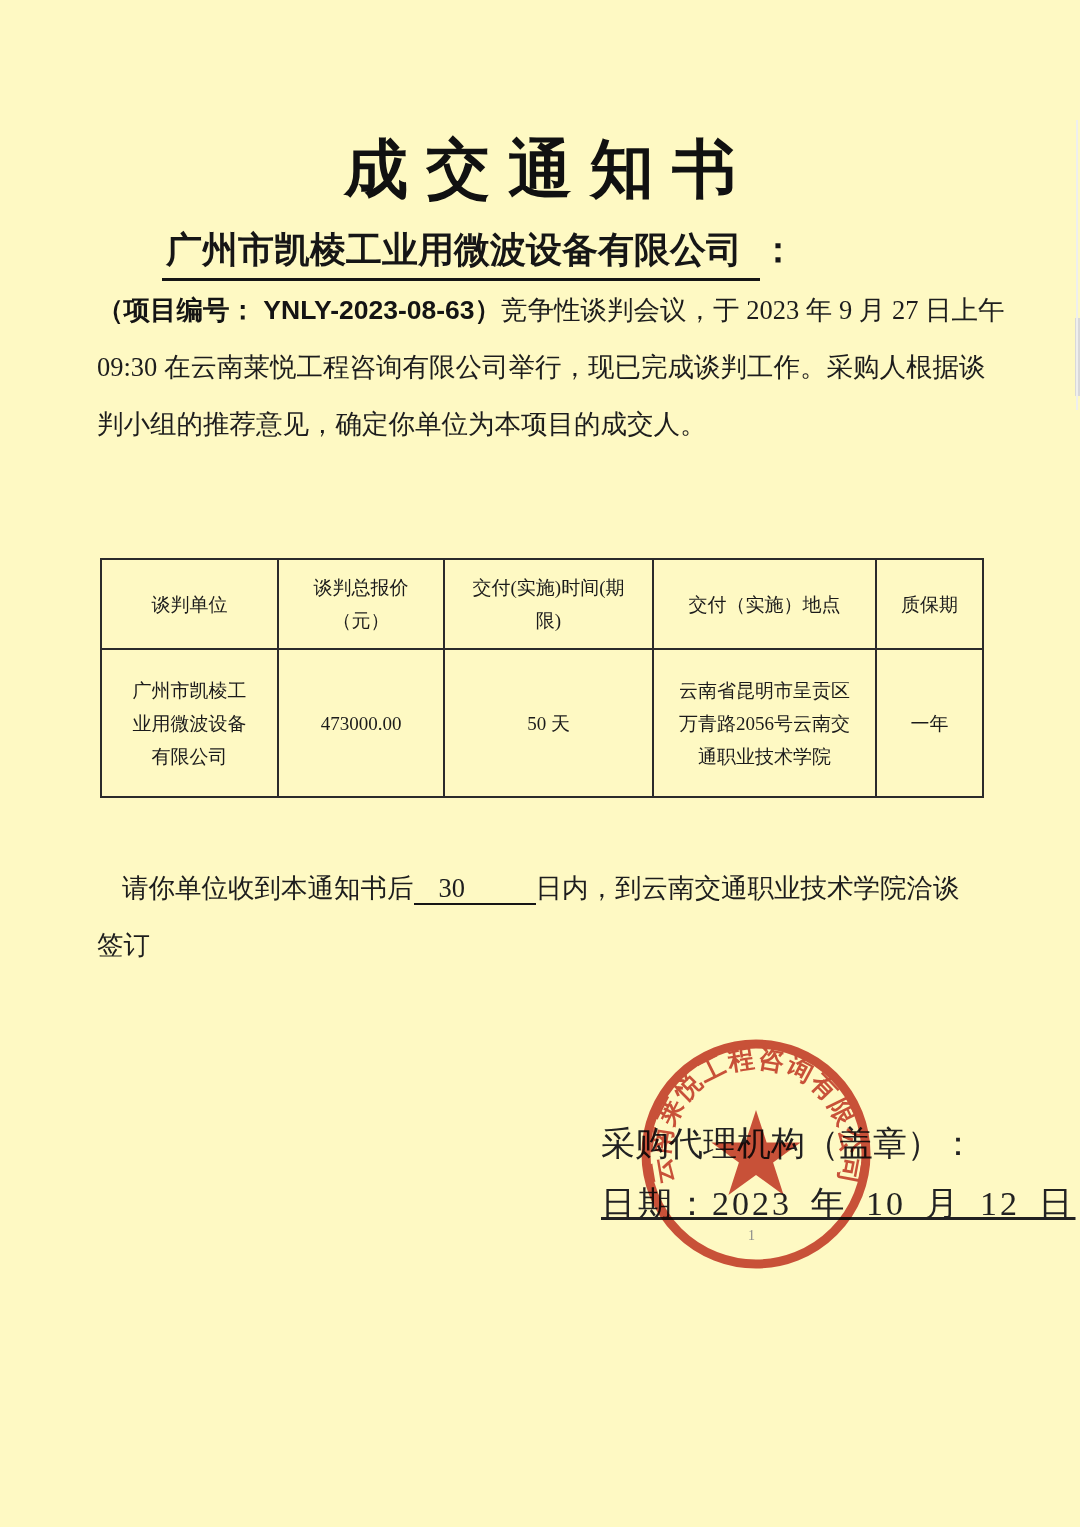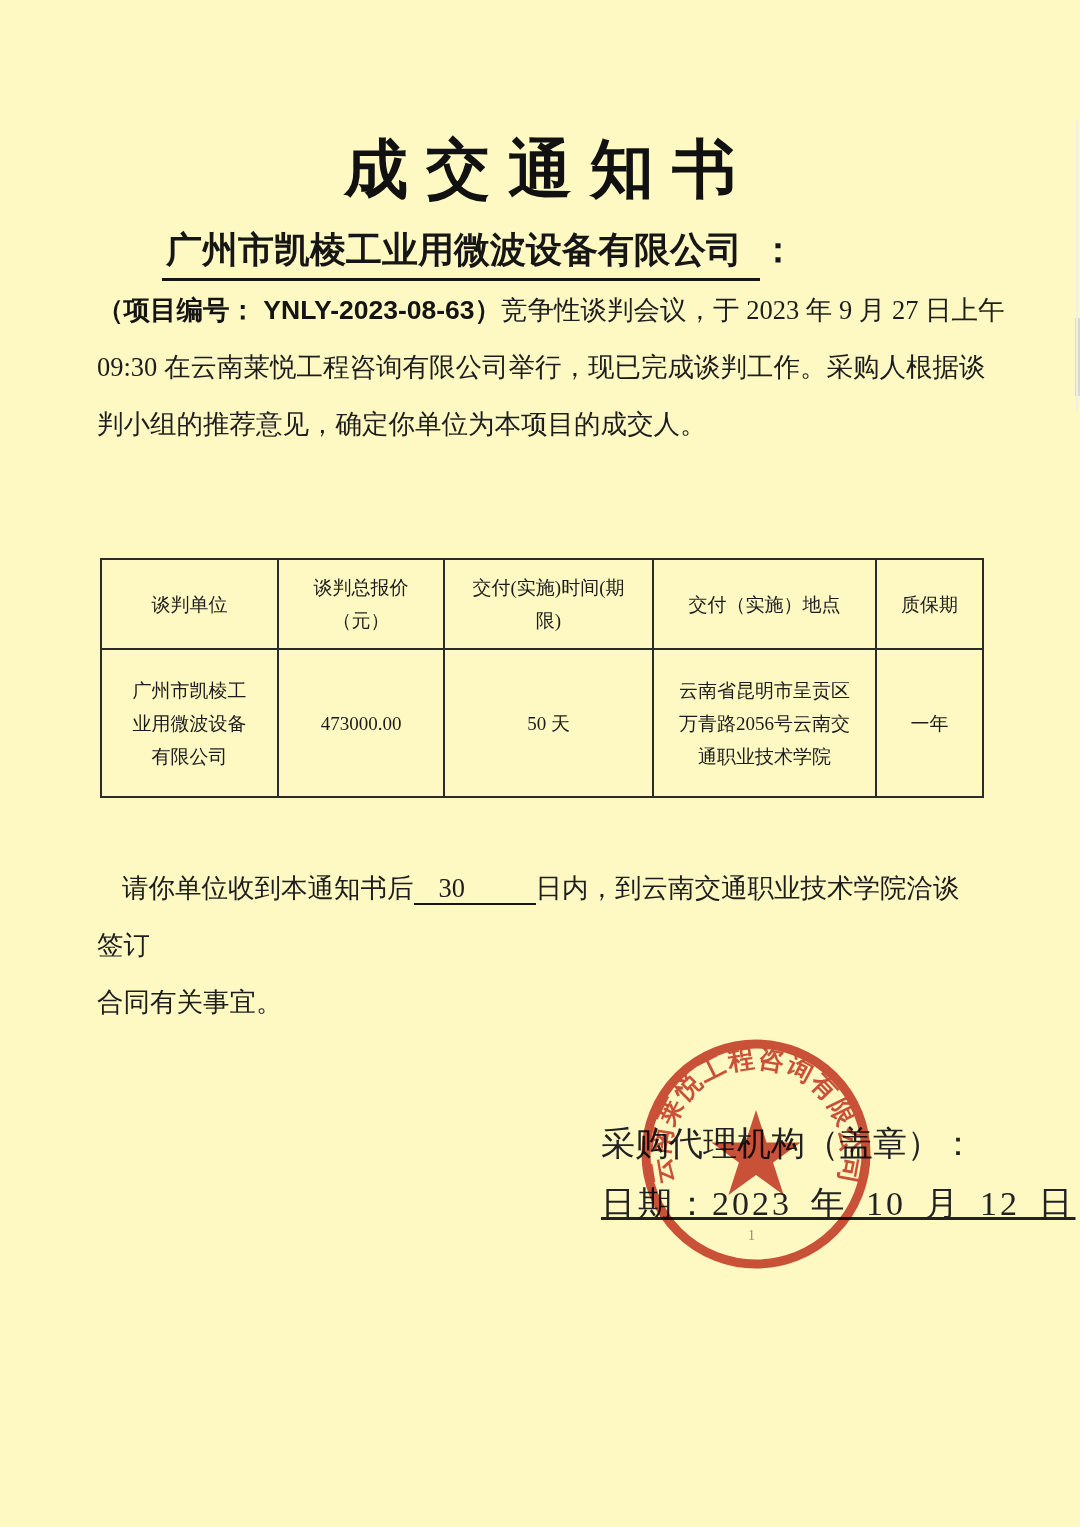--- a/index.html
+++ b/index.html
@@ -138,21 +138,20 @@
 通职业技术学院</td>
         <td>一年</td>
       </tr>
     </tbody>
   </table>
 
   <div class="closing">
     <div class="indent">
       <span>请你单位收到本通知书后</span><span class="days-underline">30</span><span>日内，到云南交通职业技术学院洽谈签订</span>
     </div>
-    <div>合同有关事宜。</div>
   </div>
 
   <div class="signature">
     <div>采购代理机构（盖章）：</div>
     <div class="date-line">日期：2023 年 10 月 12 日</div>
   </div>
 
   <svg class="stamp" viewBox="0 0 240 240" xmlns="http://www.w3.org/2000/svg" xmlns:xlink="http://www.w3.org/1999/xlink">
     <defs>
       <path id="sealArc" d="M 38.2 149.8 A 87 87 0 1 1 201.8 149.8" fill="none"></path>

